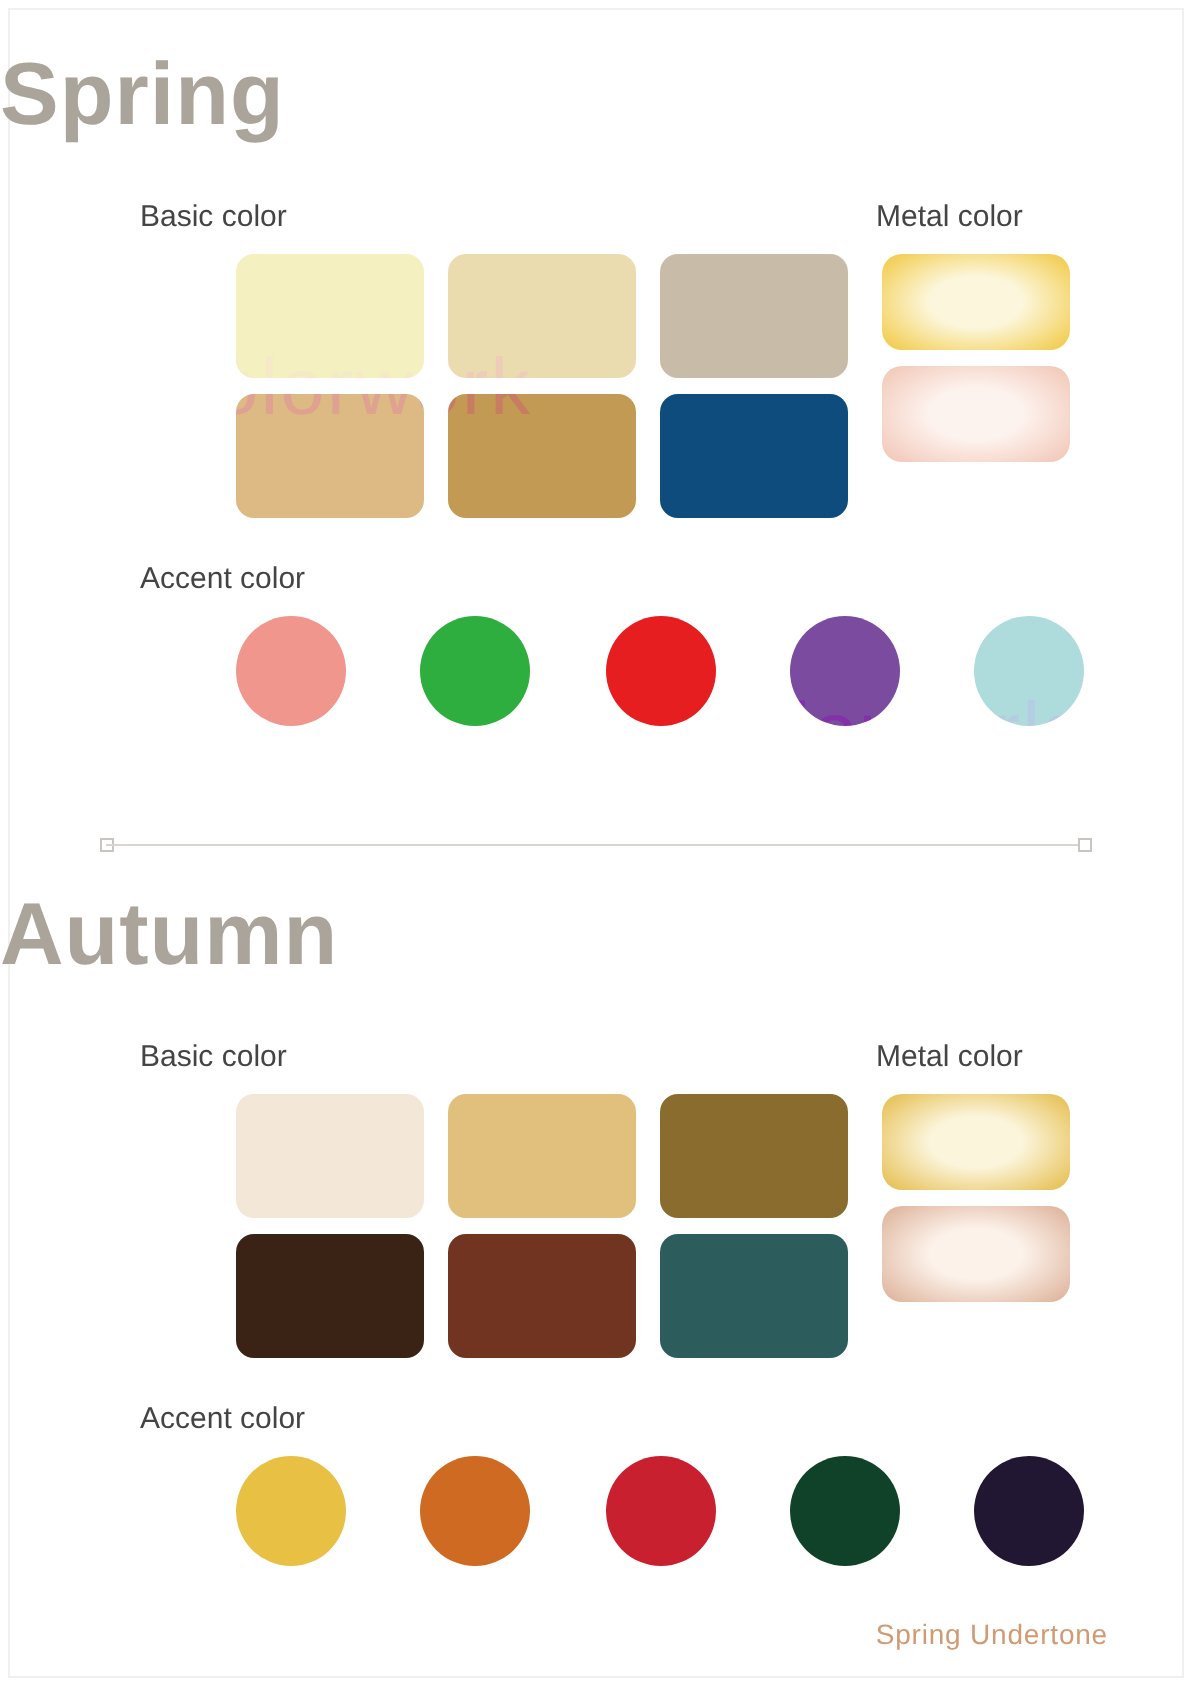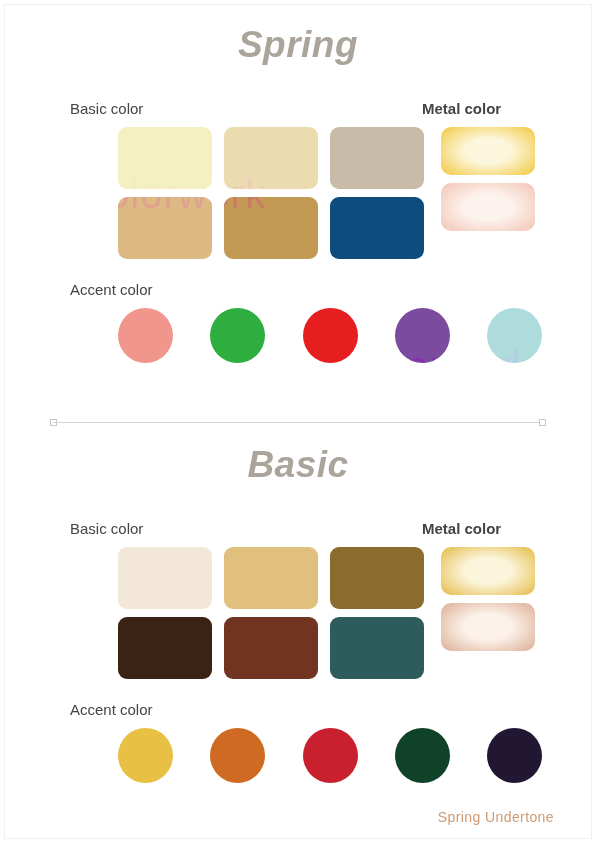--- a/index.html
+++ b/index.html
@@ -27,39 +27,37 @@
     border: 1px solid #f2f0ee;
     pointer-events: none;
   }
 
   
   .season { position: absolute; left: 0; width: 596px; }
   .season-spring { top: 26px; }
   .season-autumn { top: 446px; }
 
   .season-title {
-    text-align: center;
-    font-size: 37px;
+    font-size: 44px;
     font-weight: bold;
     color: #aaa49b;
     letter-spacing: 0.5px;
     line-height: 1;
     height: 44px;
-    font-style: italic;
   }
 
   .row-label {
     position: absolute;
     font-size: 15px;
     color: #444444;
     font-weight: normal;
     white-space: nowrap;
   }
   .label-basic { left: 70px; top: 74px; }
-  .label-metal { left: 422px; top: 74px; font-weight: bold; }
+  .label-metal { left: 438px; top: 74px; }
   .label-accent { left: 70px; top: 255px; }
 
   
   .basic-grid {
     position: absolute;
     left: 118px;
     top: 101px;
     width: 306px;
     display: grid;
     grid-template-columns: repeat(3, 94px);
@@ -196,21 +194,21 @@
   </div>
 
   <div class="divider">
     <div class="divider-dot left"></div>
     <div class="divider-line"></div>
     <div class="divider-dot right"></div>
   </div>
 
   <div class="season season-autumn">
 
-    <div class="season-title" style="color: rgb(170, 164, 155);">Basic</div>
+    <div class="season-title" style="color: rgb(170, 164, 155);">Autumn</div>
 
     <div class="row-label label-basic">Basic color</div>
     <div class="row-label label-metal">Metal color</div>
     <div class="row-label label-accent">Accent color</div>
 
     <div class="basic-grid">
       <div class="swatch" style="background: rgb(243, 231, 216);"></div>
       <div class="swatch" style="background: rgb(224, 192, 124);"></div>
       <div class="swatch" style="background: rgb(138, 109, 46);"></div>
       <div class="swatch" style="background: rgb(58, 35, 21);"></div>

